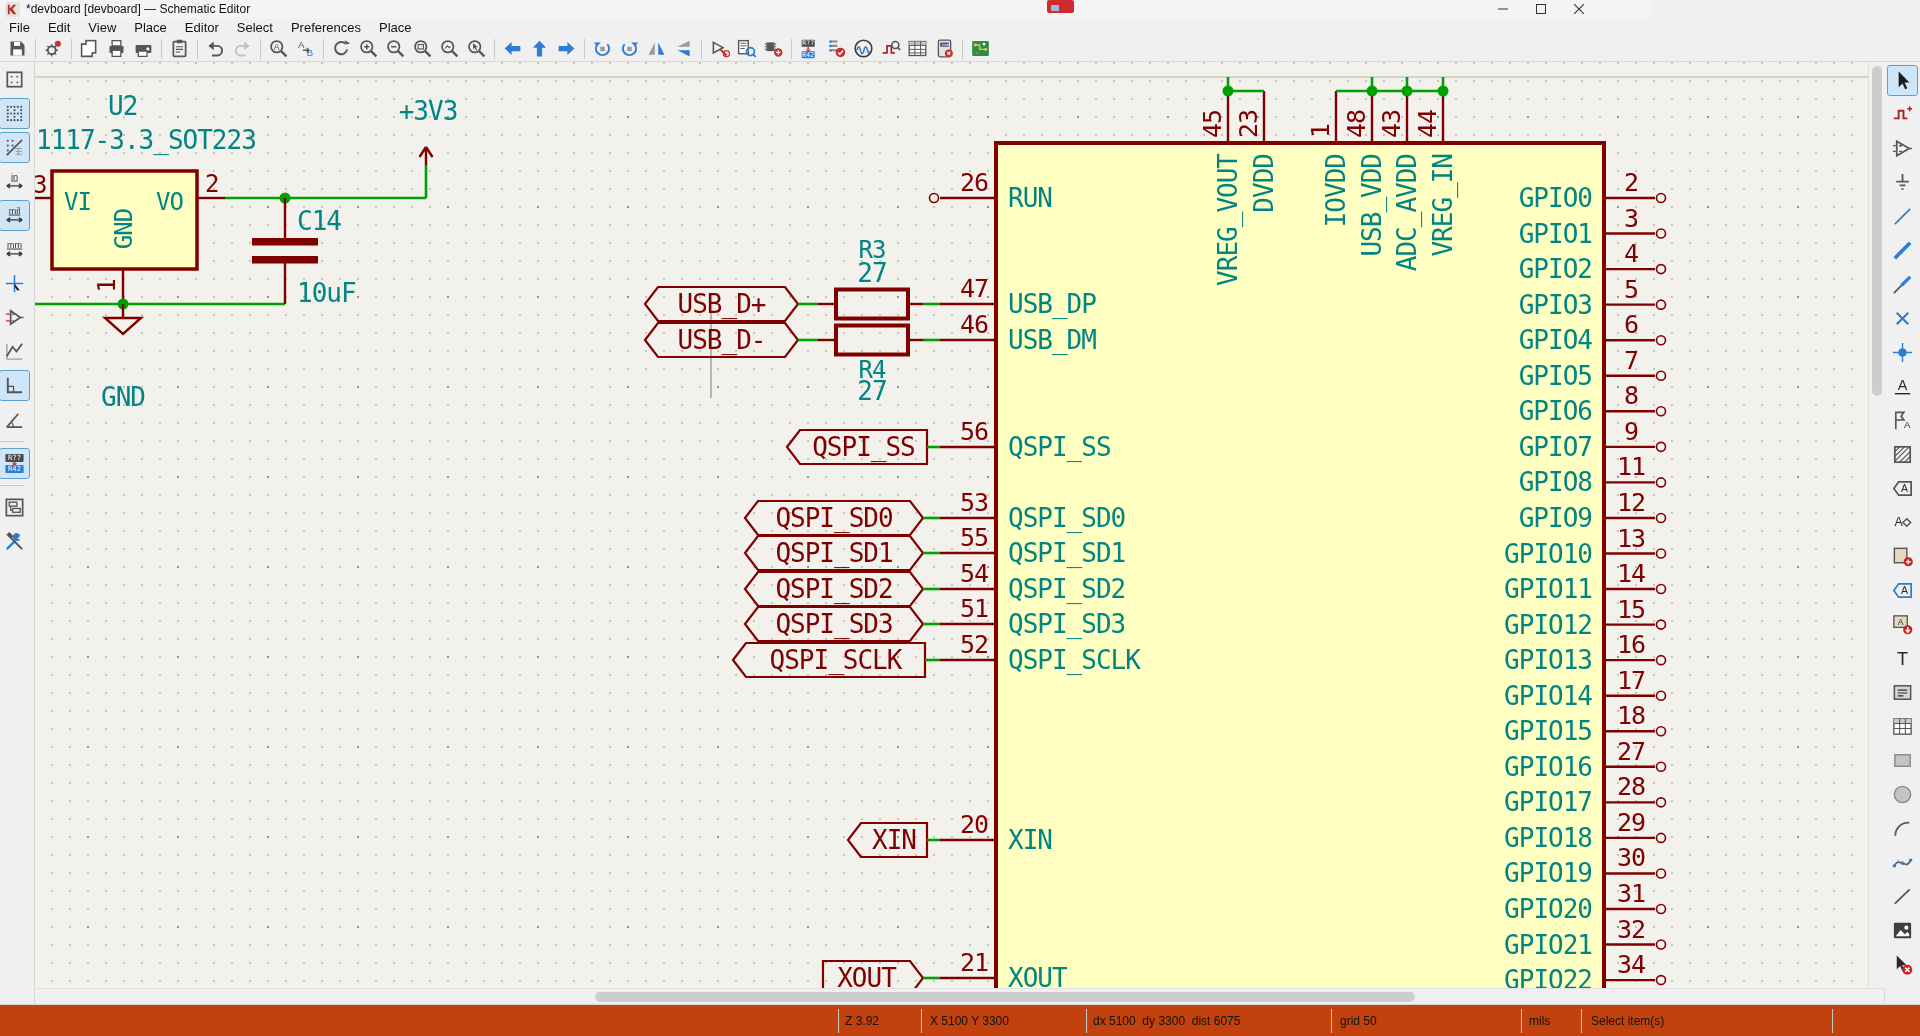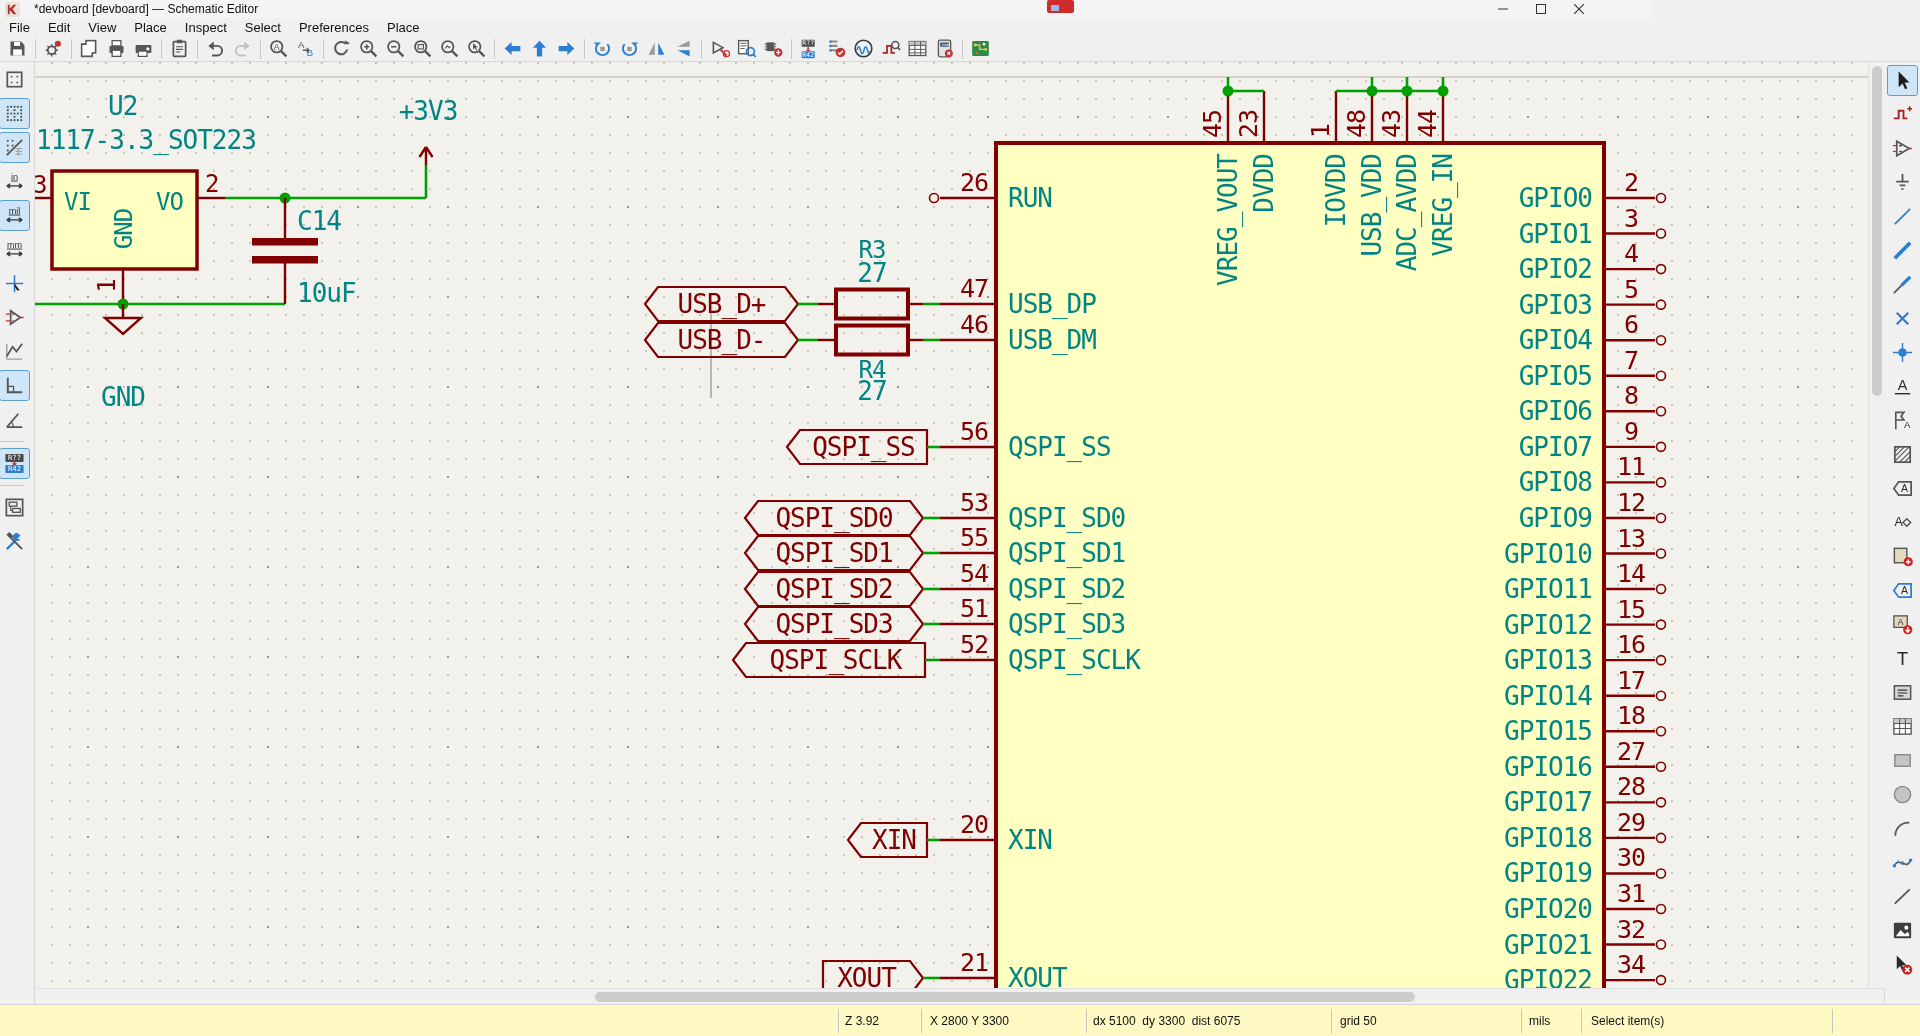--- a/index.html
+++ b/index.html
@@ -1,20 +1,20 @@
 <!DOCTYPE html>
 <html><head>
 <meta charset="utf-8">
 <style>
   html,body{margin:0;padding:0;width:1920px;height:1036px;overflow:hidden;
     font-family:"Liberation Sans",sans-serif;background:#f0f0f0;}
   #app{position:relative;width:1920px;height:1036px;}
   
   #titlebar{position:absolute;left:0;top:0;width:1652px;height:18px;background:#f4f4f4;
-    display:flex;align-items:center;font-size:12px;color:#111;gap:8px;}
+    display:flex;align-items:center;font-size:12px;color:#111;}
   #titlebar .appicon{width:15px;height:15px;margin:0 6px 0 5px;}
   #winbtns{position:absolute;right:54px;top:0;display:flex;}
   .winbtn{width:38px;height:18px;display:flex;align-items:center;justify-content:center;
     color:#333;font-size:11px;}
   .winbtn svg{display:block;}
   #recbadge{position:absolute;left:1047px;top:0;width:27px;height:13px;background:#cf2b2b;
     border-radius:2px;}
   #recbadge i{position:absolute;left:4px;bottom:2px;width:8px;height:6px;background:#9db8e8;display:block;}
   #menubar{position:absolute;left:0;top:18px;width:1920px;height:18px;background:#f0f0f0;
     display:flex;align-items:center;font-size:13px;color:#111;}
@@ -38,21 +38,21 @@
     background-image:radial-gradient(circle,#96968c 1.1px,transparent 1.5px),
                      radial-gradient(circle,#c6c5bb 0.9px,transparent 1.3px);
     background-size:90px 90px,18px 18px;background-position:8px 10px,8px 10px;text-align:center;}
   #schem{position:absolute;left:0;top:0;}
   #schem text{font-family:"DejaVu Sans Mono",monospace;}
   #vscroll{position:absolute;left:1868px;top:62px;width:16px;height:926px;background:#f0f0f0;border-left:1px solid #e0e0e0;}
   #vscroll .thumb{position:absolute;left:3px;top:4px;width:10px;height:330px;background:#cdcdcd;border-radius:5px;}
   #hscroll{position:absolute;left:35px;top:988px;width:1849px;height:16px;background:#f0f0f0;border-top:1px solid #e0e0e0;}
   #hscroll .thumb{position:absolute;left:560px;top:3px;width:820px;height:10px;background:#cdcdcd;border-radius:5px;}
   
-  #statusbar{position:absolute;left:0;top:1004px;width:1920px;height:32px;background:#fef9c3;
+  #statusbar{position:absolute;left:0;top:1004px;width:1920px;height:32px;background:#c2410c;
     border-top:1px solid #d4d4d4;font-size:12px;color:#111;}
   #statusbar span{position:absolute;top:9px;white-space:pre;}
   #statusbar .sdiv{position:absolute;top:4px;width:1px;height:24px;background:#c6c6c6;}
 </style>
 </head>
 <body>
 <div id="app">
 
   <div id="titlebar">
     <span class="appicon">
@@ -82,21 +82,21 @@
           </svg>
         </div>
     </div>
   </div>
 
   <nav id="menubar">
       <div class="menuitem">File</div>
       <div class="menuitem">Edit</div>
       <div class="menuitem">View</div>
       <div class="menuitem">Place</div>
-      <div class="menuitem">Inspect</div>
+      <div class="menuitem">Editor</div>
       <div class="menuitem">Select</div>
       <div class="menuitem">Preferences</div>
       <div class="menuitem">Place</div>
     </nav>
 
   <div id="tbmain">
       <div class="tbtn">
         <svg viewBox="0 0 24 24">
           <path d="M4 4h12l4 4v12H4z" fill="#565656"></path>
           <rect x="8" y="4.5" width="7" height="4.5" fill="#fff"></rect>
@@ -985,21 +985,21 @@
   </div>
   <div id="vscroll">
       <div class="thumb"></div>
     </div>
   <div id="hscroll">
       <div class="thumb"></div>
     </div>
 
   <div id="statusbar">
     <span style="left:845px">Z 3.92</span>
-    <span style="left:930px">X 2800 Y 3300</span>
+    <span style="left:930px">X 5100 Y 3300</span>
     <span style="left:1093px">dx 5100  dy 3300  dist 6075</span>
     <span style="left:1340px">grid 50</span>
     <span style="left:1529px">mils</span>
     <span style="left:1591px">Select item(s)</span>
     <div class="sdiv" style="left:838px"></div>
       <div class="sdiv" style="left:921px"></div>
     <div class="sdiv" style="left:1086px"></div>
       <div class="sdiv" style="left:1331px"></div>
     <div class="sdiv" style="left:1521px"></div>
       <div class="sdiv" style="left:1581px"></div>

